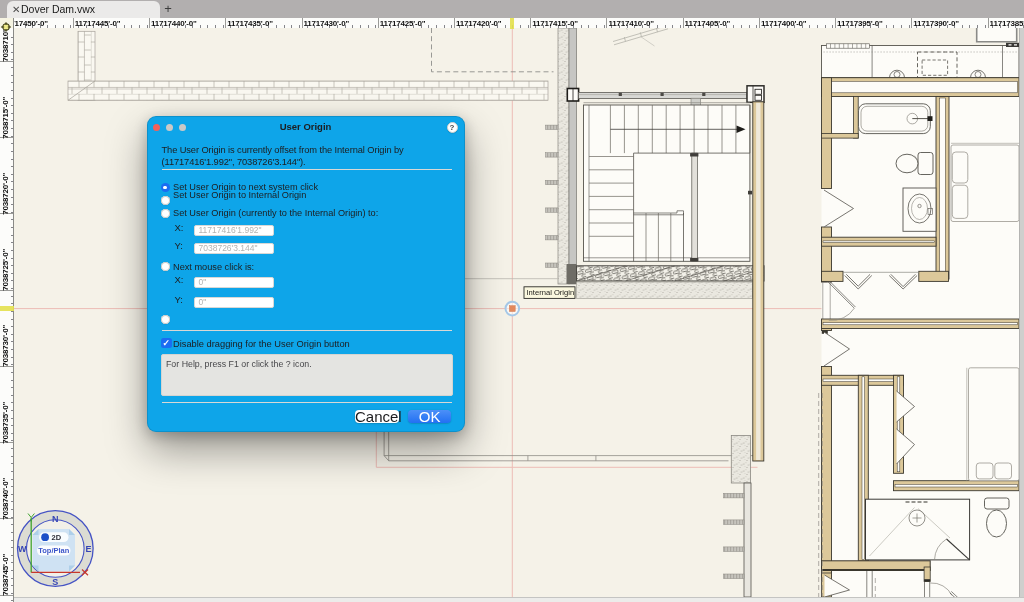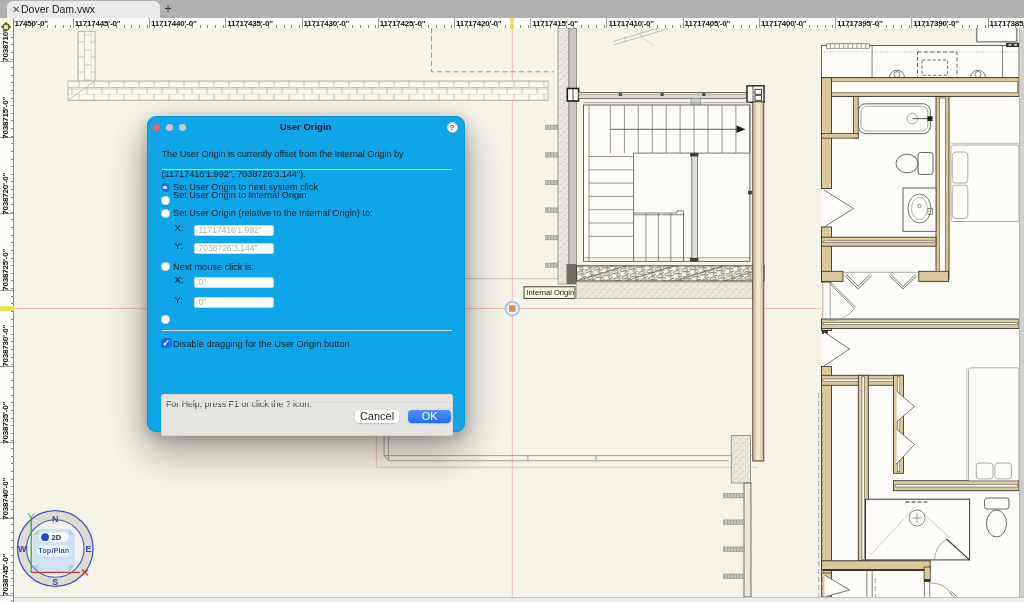--- a/index.html
+++ b/index.html
@@ -32,32 +32,32 @@
   #ymarky { position:absolute; left:0; top:305.5px; width:13.5px; height:5.5px; background:#e3e04c; opacity:.9; }
   
   #sbbottom { position:absolute; left:13.5px; top:597px; width:1010.5px; height:5px; background:#ececea; border-top:1px solid #c4c4c2; }
   #sbright { position:absolute; left:1018.5px; top:28px; width:5.5px; height:569px; background:#cfcfcd; border-left:1px solid #b4b4b2; }
   
   #dlg { position:absolute; left:146.5px; top:116px; width:318px; height:316px; background:#0ea5e9; border-radius:9px; border:1px solid rgba(0,0,0,0.12); box-shadow:0 18px 40px rgba(0,0,0,0.38), 0 4px 14px rgba(0,0,0,0.22); font-size:9.5px; color:#1d1d1f; }
   #dlg .titlebar { position:absolute; left:0; top:0; width:100%; height:18px; border-bottom:-2.0px solid #d6d6d3; }
   #dlg .title { position:absolute; left:0; top:4px; width:100%; text-align:center; font-weight:bold; font-size:9.5px; }
   .tl { position:absolute; top:6.5px; width:7px; height:7px; border-radius:50%; }
   #dlg .help { position:absolute; right:6px; top:4.5px; width:11px; height:11px; border-radius:50%; background:#fff; border:1px solid #d2d2cf; box-shadow:0 0.5px 1px rgba(0,0,0,.15); font-size:8px; color:#444; text-align:center; line-height:10px; font-weight:bold; }
-  #dlg .para { position:absolute; left:14px; top:26.5px; width:292px; font-size:9.3px; line-height:20px; letter-spacing:-0.1px; }
+  #dlg .para { position:absolute; left:14px; top:26.5px; width:292px; font-size:9.3px; line-height:12px; letter-spacing:-0.1px; }
   .sep { position:absolute; left:14px; width:290px; height:1px; background:#d8d8d5; }
   .radio { position:absolute; left:13px; width:9px; height:9px; border-radius:50%; background:#fff; box-shadow:inset 0 0 0 1px #c9c9c6, 0 0.5px 1px rgba(0,0,0,.1); }
   .radio.on { background:#1a6df2; box-shadow:none; }
   .radio.on::after { content:""; position:absolute; left:2.75px; top:2.75px; width:3.5px; height:3.5px; border-radius:50%; background:#fff; }
   .rlab { position:absolute; left:25.5px; white-space:nowrap; font-size:9.2px; }
   .flab { position:absolute; left:27px; font-size:9.5px; }
   .field { position:absolute; left:46px; width:80.5px; height:11px; background:#fff; border:1px solid #d8d8d6; border-radius:2px; font-size:8.5px; color:#b3b3b1; line-height:9px; padding:0 0 0 4px; }
   #cbx { position:absolute; left:13.5px; top:220.5px; width:10.5px; height:10.5px; background:#1a6df2; border-radius:2.5px; color:#fff; font-size:9px; line-height:10.5px; text-align:center; font-weight:bold; }
   #cblab { position:absolute; left:25.5px; top:222px; font-size:9.3px; }
-  #helpbox { position:absolute; left:13px; top:236.5px; width:292px; height:42px; background:#e4e4e1; border:1px solid #d4d4d1; border-radius:2px; font-size:8.8px; color:#47474a; padding:4.5px 0 0 4.5px;margin-top:40px; }
-  .btn { position:absolute; top:292.7px; height:13.6px; border-radius:4px; font-size:11px; text-align:center; line-height:13.5px; }
+  #helpbox { position:absolute; left:13px; top:236.5px; width:292px; height:42px; background:#e4e4e1; border:1px solid #d4d4d1; border-radius:2px; font-size:8.8px; color:#47474a; padding:4.5px 0 0 4.5px; }
+  .btn { position:absolute; top:292.7px; height:13.6px; border-radius:4px; font-size:15px; text-align:center; line-height:13.5px; }
   #bcancel { left:207.5px; width:44px; background:#fff; color:#1d1d1f; box-shadow:0 0.5px 1.5px rgba(0,0,0,.25); }
   #bok { left:260.4px; width:43.6px; background:linear-gradient(#4c90f8,#2270f2); color:#fff; box-shadow:0 0.5px 1.5px rgba(0,0,0,.25); }
 </style>
 </head>
 <body>
 <div id="page">
   <svg id="plan" width="1010.5" height="574" viewBox="13.5 28 1010.5 574" style="position:absolute;left:13.5px;top:28px;" xmlns="http://www.w3.org/2000/svg">
   <defs>
 <pattern id="brickH" width="15" height="12.8" patternUnits="userSpaceOnUse" x="67.5" y="81">
   <path d="M0 0H15 M0 6.4H15 M11 0V6.4 M4 6.4V12.8" stroke="#a6a29a" stroke-width="0.6" fill="none"></path>
@@ -357,21 +357,21 @@
       <div class="title">User Origin</div>
       <div class="help">?</div>
     </div>
     <div class="para">The User Origin is currently offset from the Internal Origin by (11717416'1.992", 7038726'3.144").</div>
     <div class="sep" style="top:51.5px;"></div>
     <div class="radio on" style="top:65.8px;"></div>
       <div class="rlab" style="top:65.3px;">Set User Origin to next system click</div>
     <div class="radio" style="top:78.5px;"></div>
       <div class="rlab" style="top:73px;">Set User Origin to Internal Origin</div>
     <div class="radio" style="top:91.7px;"></div>
-      <div class="rlab" style="top:91.2px;">Set User Origin (relative to the Internal Origin) to:</div>
+      <div class="rlab" style="top:91.2px;">Set User Origin (currently to the Internal Origin) to:</div>
     <div class="flab" style="top:104.5px;">X:</div>
       <div class="field" style="top:107.8px;">11717416'1.992"</div>
     <div class="flab" style="top:123px;">Y:</div>
       <div class="field" style="top:126.3px;">7038726'3.144"</div>
     <div class="radio" style="top:145px;"></div>
       <div class="rlab" style="top:144.5px;">Next mouse click is:</div>
     <div class="flab" style="top:157px;">X:</div>
       <div class="field" style="top:160.3px;">0"</div>
     <div class="flab" style="top:177px;">Y:</div>
       <div class="field" style="top:180.2px;">0"</div>

